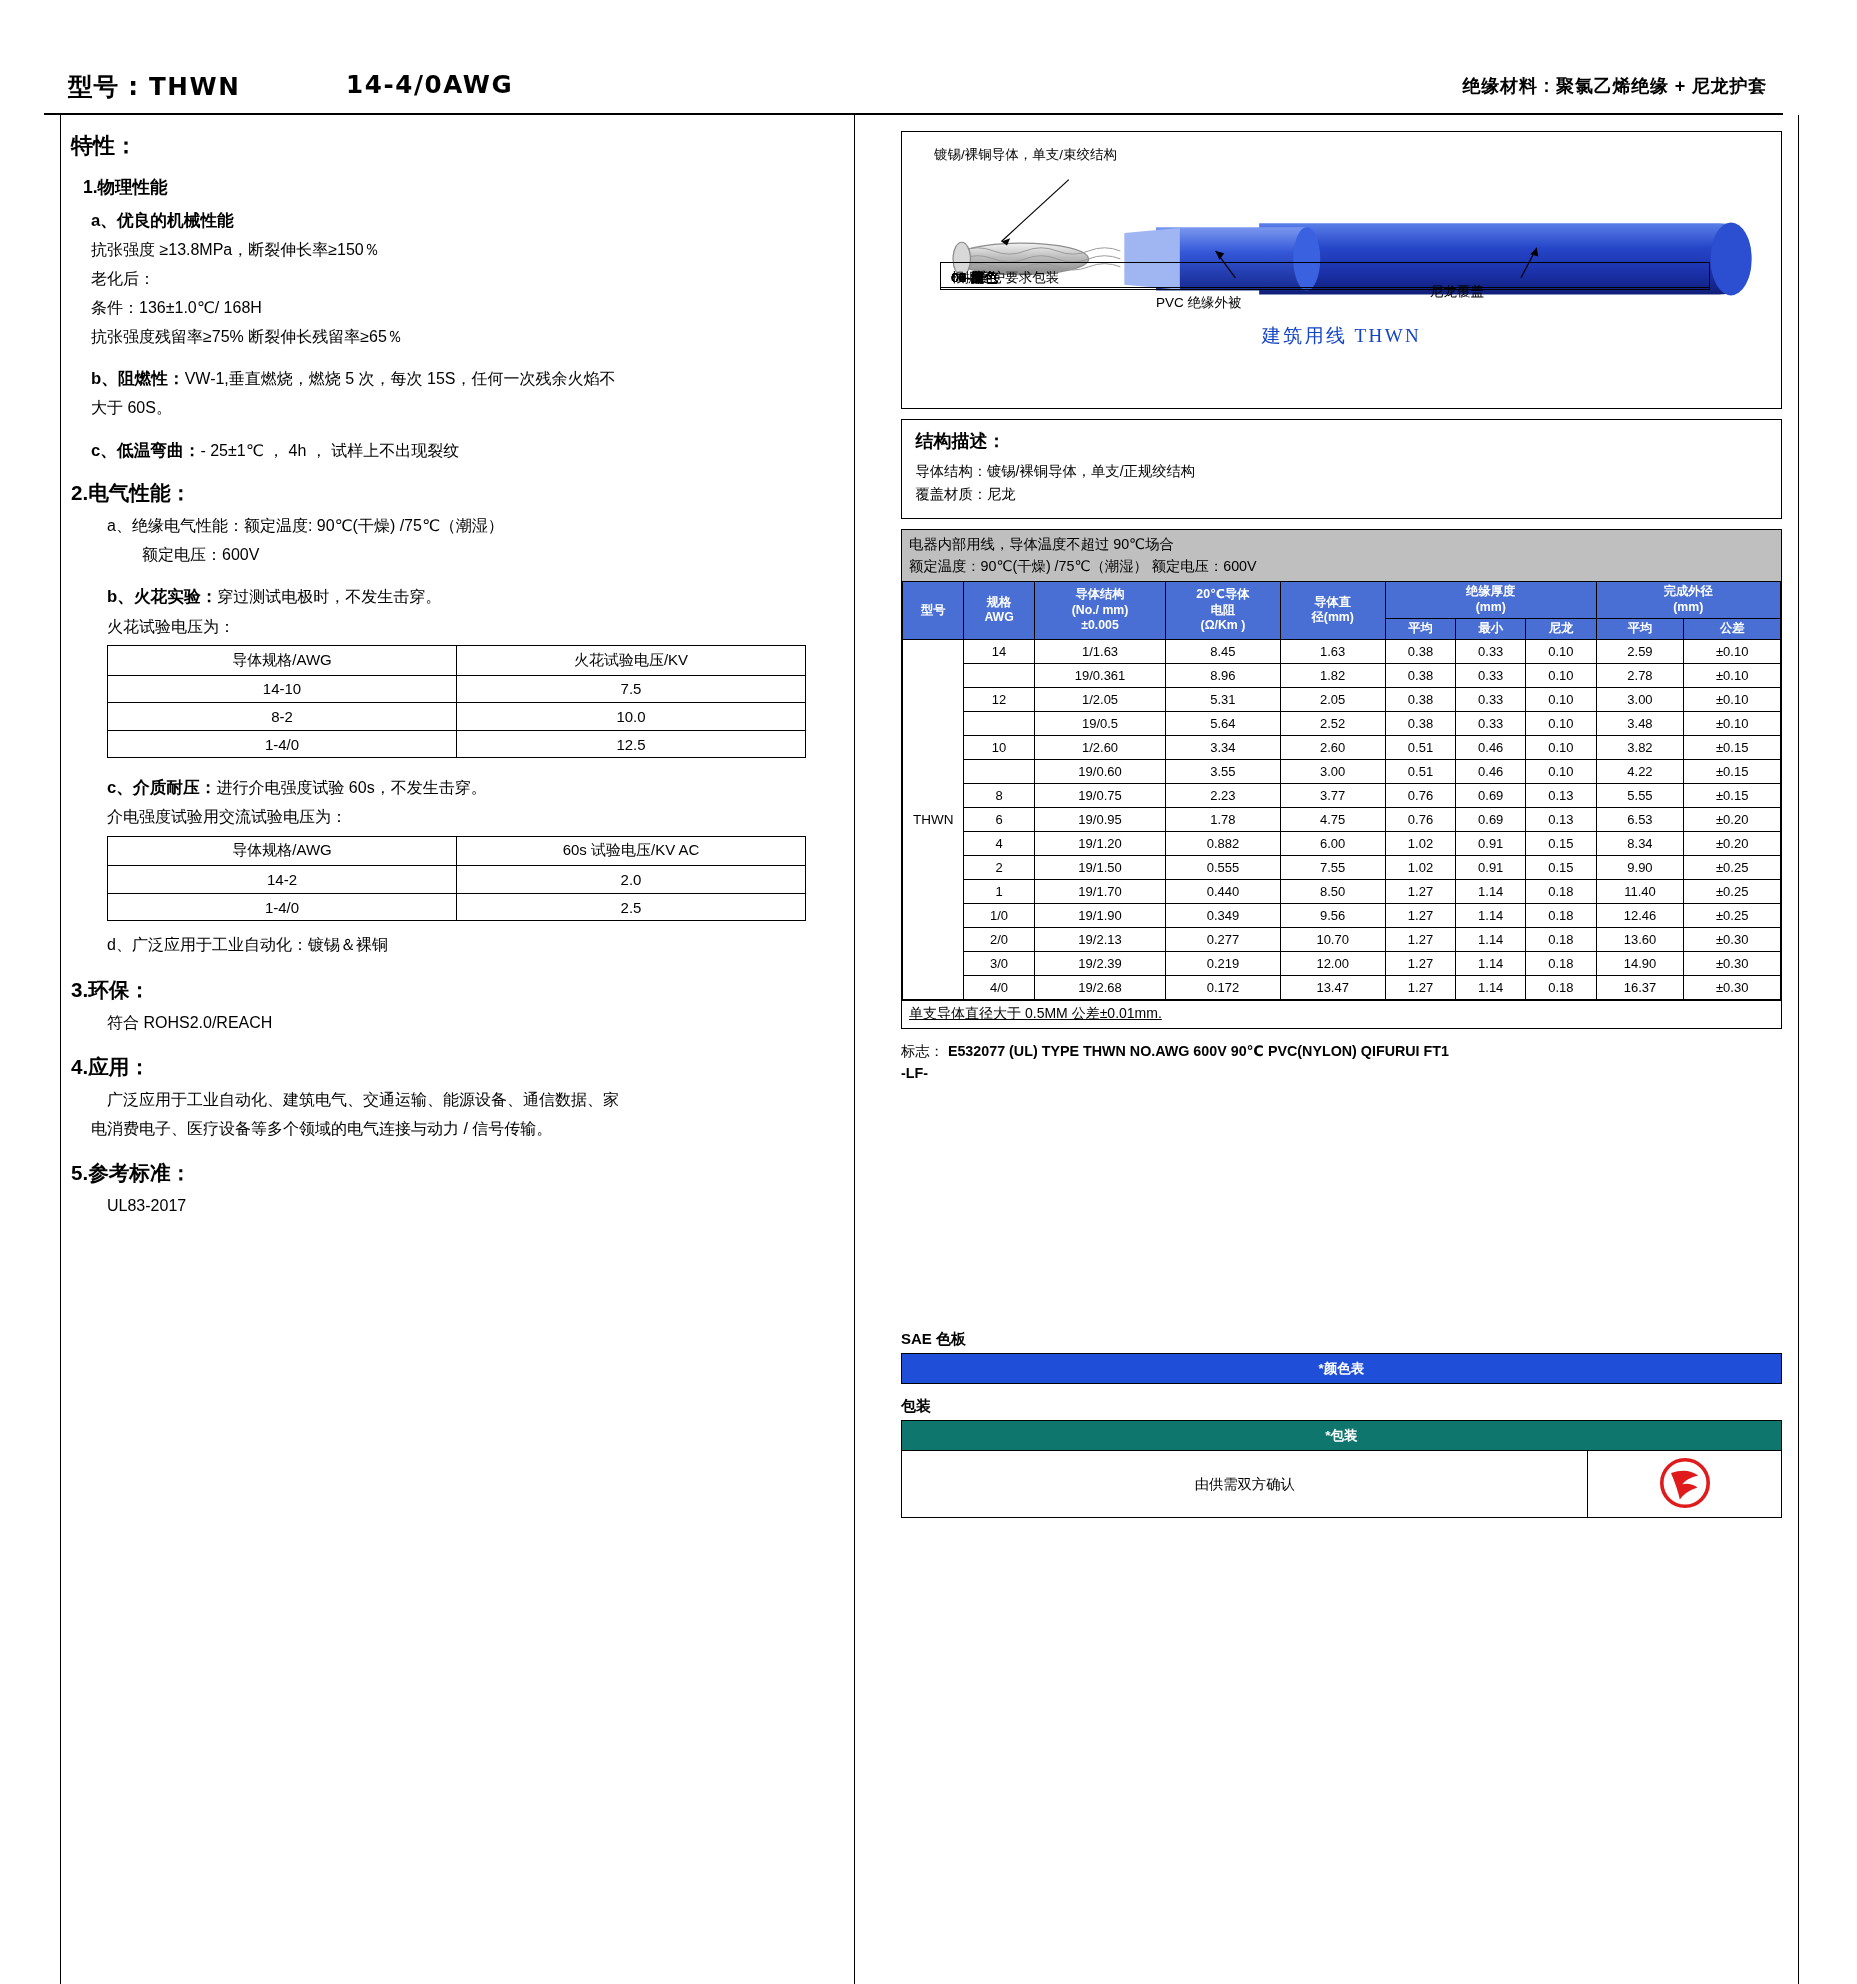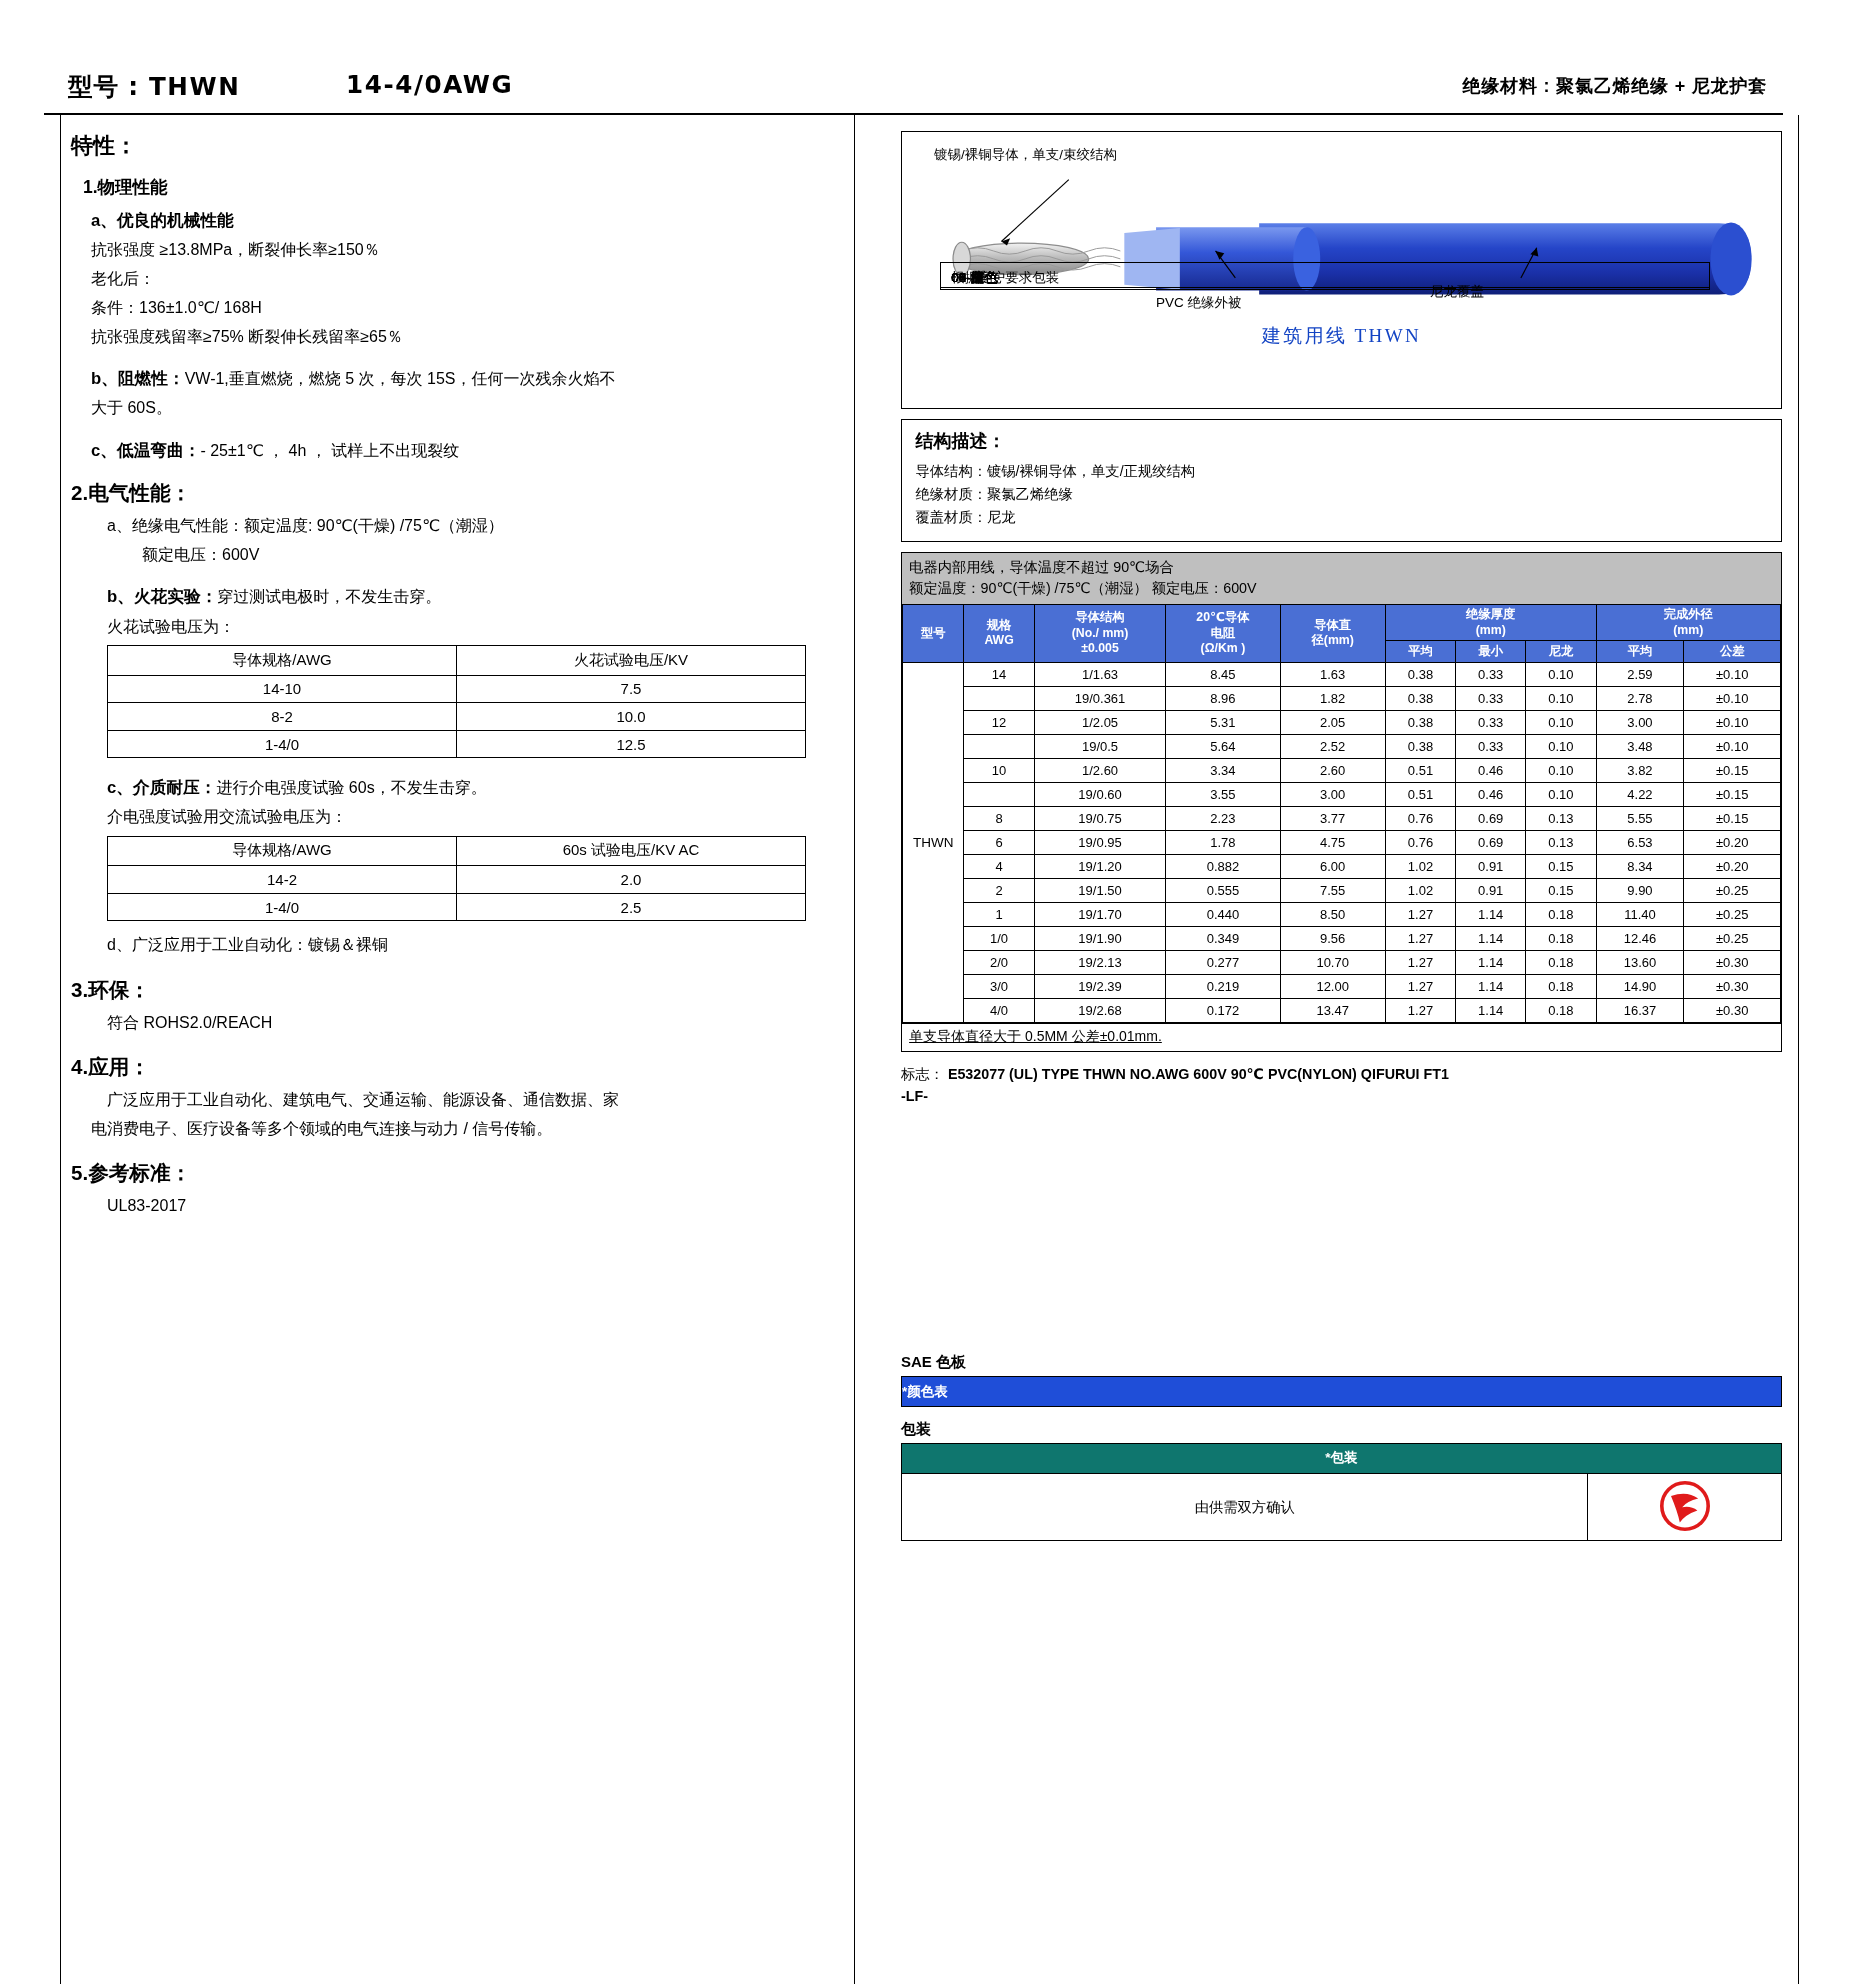--- a/index.html
+++ b/index.html
@@ -113,21 +113,21 @@
   }
   table.spec th { background:#4a6fd4; color:#fff; font-weight:bold; font-size:12.3px; line-height:1.25; }
   table.spec td { height:24px; background:#fff; }
   .spec-foot { font-size:14px; padding:4.8px 7.1px; border-top:0.8px solid #000;text-decoration:underline;}
 
   .markbox { font-size:14.3px; margin-bottom:16px; line-height:1.5; }
   .markbox b { font-weight:bold; }
 
   .sae-title { font-size:15px; font-weight:bold; margin:16px 0 4px 0; }
   table.sae { border-collapse:collapse; width:100%; font-size:13.5px; }
-  table.sae td { border:0.8px solid #000; text-align:left; padding:5.6px 0; height:26px; }
+  table.sae td { border:0.8px solid #000; text-align:center; padding:5.6px 0; height:26px; }
   table.sae td.head { background:#1f4ed8; color:#fff; font-weight:bold; }
   table.sae td.left { text-align:left; padding-left:10.3px; }
 
   .pack-title { font-size:15px; font-weight:bold; margin:12.7px 0 4px 0; }
   table.pack { border-collapse:collapse; width:100%; font-size:13.5px; }
   table.pack td { border:0.8px solid #000; text-align:center; padding:5.6px 0; }
   table.pack td.head { background:#0f766e; color:#fff; font-weight:bold; height:24px;}
   table.pack td.body { height:64px; font-size:14.3px;}
   table.pack td.left { text-align:left; padding-left:10.3px; height:28px;}
 </style>
@@ -284,21 +284,20 @@
       </svg>
       <div class="cable-label-top">镀锡/裸铜导体，单支/束绞结构</div>
       <div class="cable-label-pvc">PVC  绝缘外被</div>
       <div class="cable-label-nylon">尼龙覆盖</div>
       <div class="cable-title">建筑用线  THWN</div>
     </div>
 
     <div class="box structbox">
       <div class="st-title">结构描述：</div>
       <div class="st-row">导体结构：镀锡/裸铜导体，单支/正规绞结构</div>
-      <div class="st-row">绝缘材质：聚氯乙烯绝缘</div>
       <div class="st-row">覆盖材质：尼龙</div>
     </div>
 
     <div class="spec-wrap">
       <div class="spec-note">
         <div>电器内部用线，导体温度不超过 90℃场合</div>
         <div>额定温度：90℃(干燥) /75℃（潮湿）  额定电压：600V</div>
       </div>
       <table class="spec">
         <thead>

